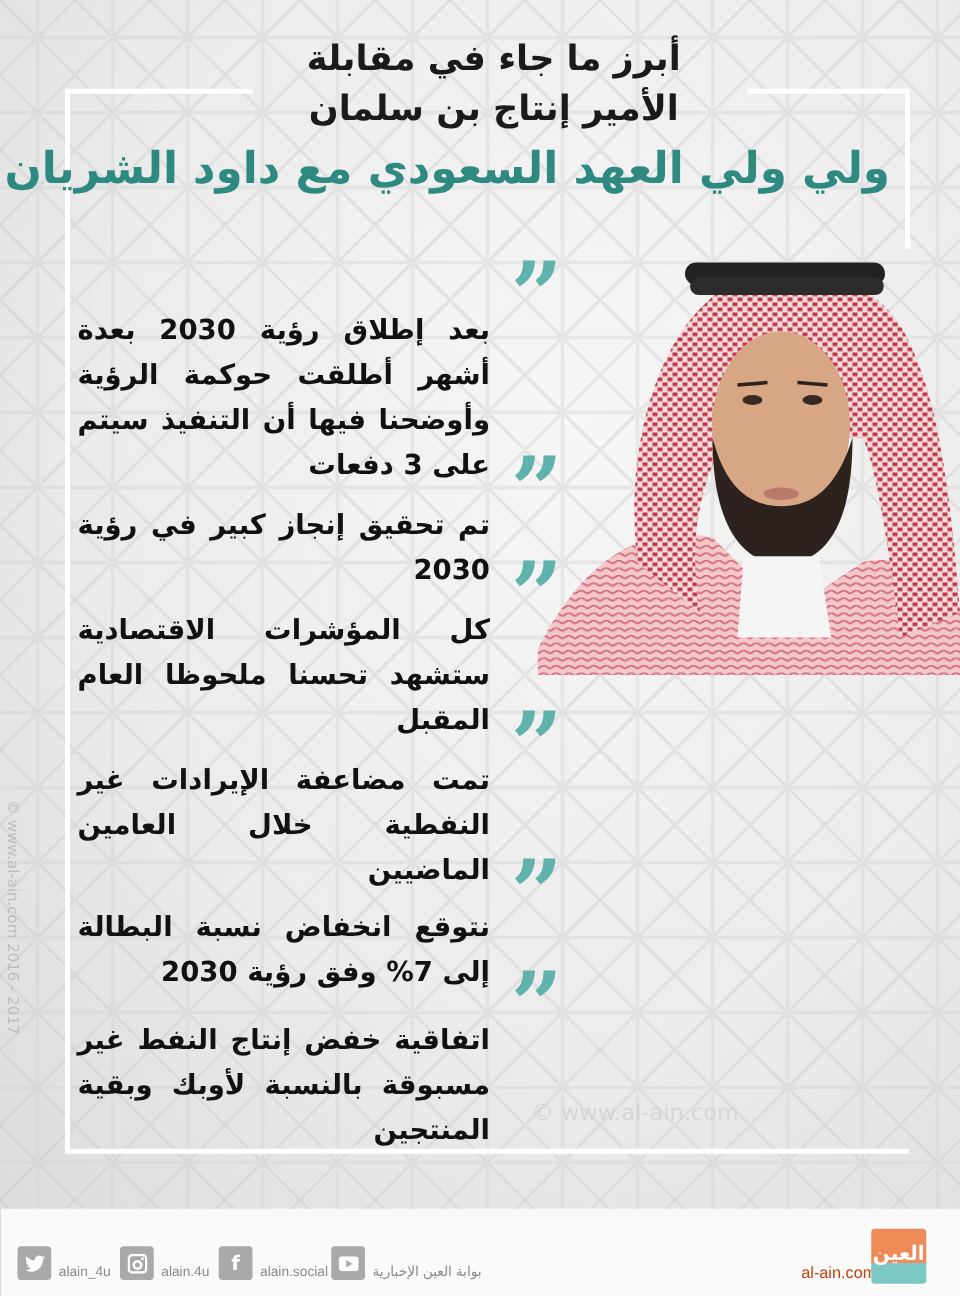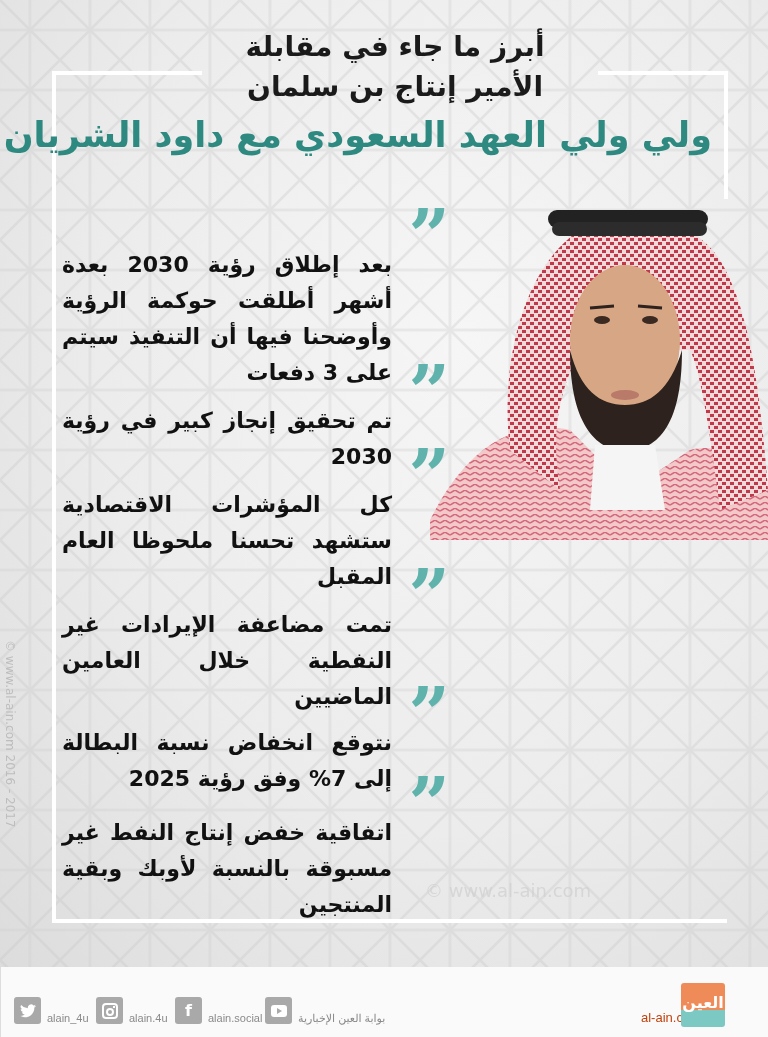--- a/index.html
+++ b/index.html
@@ -26,21 +26,21 @@
   .quote-mark { position:absolute; right:0; top:0; width:40px; height:40px; color:#5fb3ac; font-size:72px; line-height:72px; font-family:"DejaVu Serif", serif; font-weight:bold; text-align:center; }
   .quote-text { position:absolute; right:58px; top:0; width:330px; font-size:22px; font-weight:bold; line-height:36px; color:#111; text-align:justify; text-align-last:right;margin-top:47px; }
   .photo { position:absolute; left:430px; top:190px; width:338px; height:350px; overflow:hidden; }
   .watermark-v { position:absolute; left:17px; top:640px; transform:rotate(90deg); transform-origin:left top; color:#bdbdbd; font-size:12px; white-space:nowrap; }
   .watermark-h { position:absolute; left:385px; top:880px; color:#cfcfcf; font-size:18px; opacity:0.7;margin-left:40px; }
   .footer { position:absolute; left:0; top:967px; width:768px; height:70px; background:#fafafa; border-left:1px solid #ddd; }
   .social { position:absolute; top:30px; height:27px; display:flex; align-items:flex-end; gap:6px; }
   .social-icon { width:27px; height:27px; background:#a9a9a9; border-radius:3px; display:flex; align-items:center; justify-content:center; color:#fff; font-weight:bold; font-size:16px; }
   .social-label { font-size:11px; color:#8a8a8a; line-height:12px; font-family:"Liberation Sans", sans-serif; }
   .site { position:absolute; left:640px; top:43px; font-size:13px; color:#c2410c; font-family:"Liberation Sans", sans-serif; }
-  .logo { position:absolute; left:680px; top:16px; width:44px; height:44px; border-radius:3px; overflow:hidden;
+  .logo { position:absolute; left:696px; top:16px; width:44px; height:44px; border-radius:3px; overflow:hidden;
     background:linear-gradient(180deg, #ef8b58 0%, #ef8b58 62%, #7cc8c2 62%, #7cc8c2 100%);padding-left:20px; }
   .logo-text { position:absolute; left:0; right:0; top:10px; text-align:center; color:#fff; font-size:16px; font-weight:bold; direction:rtl; }
 </style>
 </head>
 <body>
 
 <div class="canvas">
   <div class="pattern"></div>
 
   <div class="frame-line" style="left:52px; top:71px; width:150px; height:4px;"></div>
@@ -101,21 +101,21 @@
     <div class="quote" style="top:240px; height:108px;">
       <span class="quote-mark">”</span>
       <div class="quote-text">كل المؤشرات الاقتصادية ستشهد تحسنا ملحوظا العام المقبل</div>
     </div>
     <div class="quote" style="top:360px; height:108px;">
       <span class="quote-mark">”</span>
       <div class="quote-text">تمت مضاعفة الإيرادات غير النفطية خلال العامين الماضيين</div>
     </div>
     <div class="quote" style="top:478px; height:72px;">
       <span class="quote-mark">”</span>
-      <div class="quote-text">نتوقع انخفاض نسبة البطالة إلى 7% وفق رؤية 2025</div>
+      <div class="quote-text">نتوقع انخفاض نسبة البطالة إلى 7% وفق رؤية 2030</div>
     </div>
     <div class="quote" style="top:568px; height:108px;">
       <span class="quote-mark">”</span>
       <div class="quote-text">اتفاقية خفض إنتاج النفط غير مسبوقة بالنسبة لأوبك وبقية المنتجين</div>
     </div>
   </div>
 
   <div class="watermark-v">© www.al-ain.com 2016 - 2017</div>
   <div class="watermark-h">© www.al-ain.com</div>
 </div>

